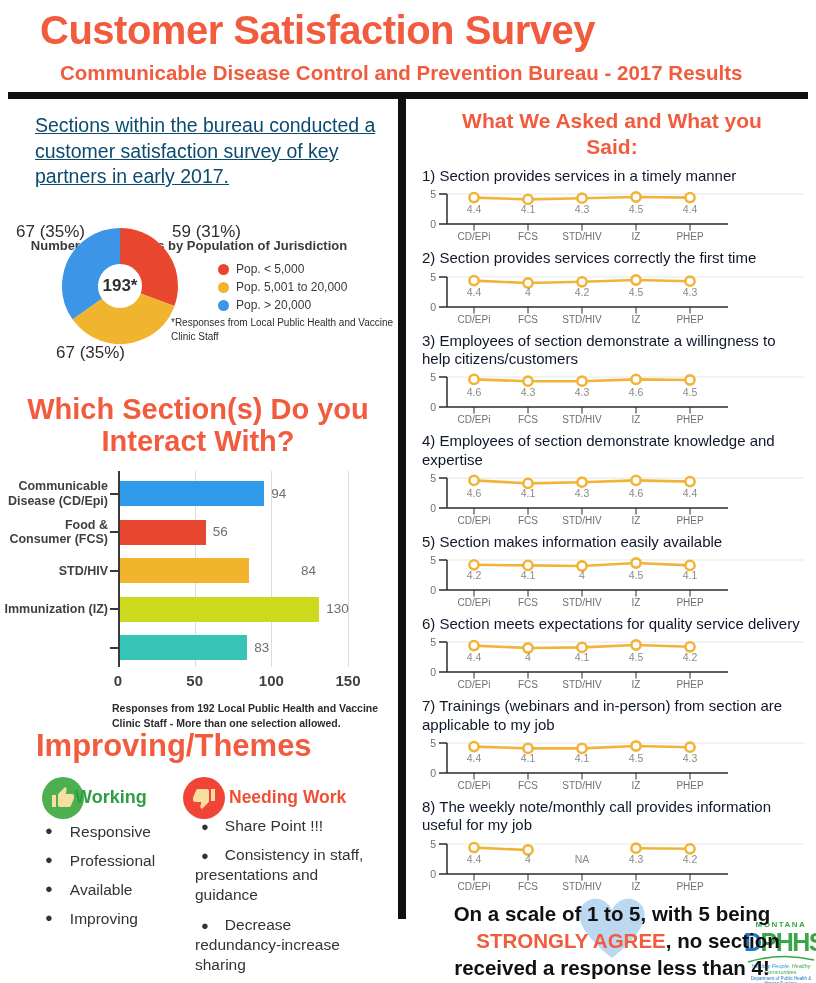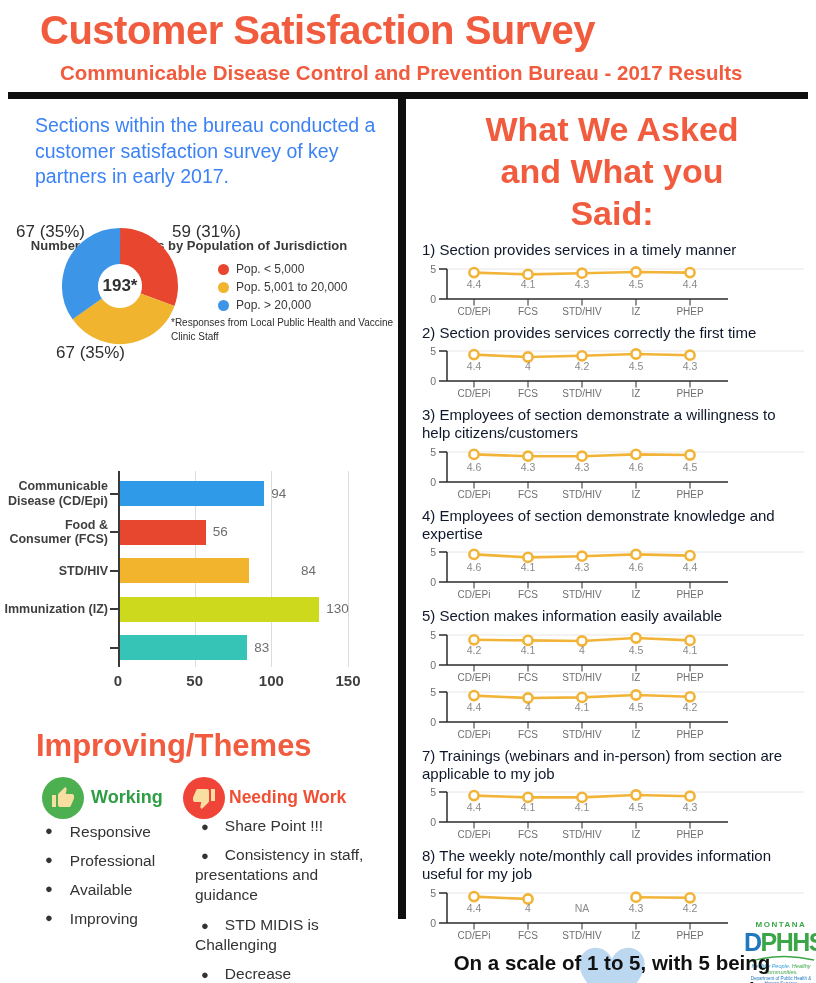--- a/index.html
+++ b/index.html
@@ -7,21 +7,21 @@
   .page { position:relative; width:816px; height:983px; background:#ffffff; overflow:hidden; margin:0 auto; }
 
   
   .title { position:absolute; left:40px; top:8px; font-size:40px; font-weight:bold; color:#F15B3E; letter-spacing:-0.5px; }
   .subtitle { position:absolute; left:60px; top:61px; font-size:20.5px; font-weight:bold; color:#F15B3E; }
   .hbar { position:absolute; left:8px; top:92px; width:800px; height:7px; background:#0f0f0f; }
   .vbar { position:absolute; left:398px; top:99px; width:8px; height:820px; background:#0f0f0f; }
 
   
   .left-col { position:absolute; left:0; top:99px; width:398px; height:884px; }
-  .intro { position:absolute; left:35px; top:14px; width:345px; font-size:19.5px; line-height:1.31; color:#3b82f6; }
+  .intro { position:absolute; left:35px; top:14px; width:345px; font-size:19.5px; line-height:1.31; color:#0c4a6e;text-decoration:underline; }
   .donut-title { position:absolute; left:14px; top:107px; width:350px; text-align:center; font-size:13px; font-weight:bold; color:#3a3a3a;margin-top:32px; }
   .donut-wrap { position:absolute; left:60px; top:127px; width:120px; height:120px; }
   .donut-center-label { position:absolute; left:85px; top:177px; width:70px; text-align:center; font-size:17px; font-weight:600; color:#2f2f2f; }
   .donut-label { position:absolute; font-size:17px; color:#2f2f2f; white-space:nowrap; }
   .donut-label-tl { left:16px; top:123px; }
   .donut-label-tr { left:172px; top:123px; }
   .donut-label-b  { left:56px; top:244px; }
   .legend { position:absolute; left:218px; top:161px; }
   .legend-row { display:flex; align-items:center; height:18px; }
   .legend-dot { width:11px; height:11px; border-radius:50%; margin-right:7px; flex:0 0 auto; }
@@ -36,32 +36,32 @@
   .bc-value { position:absolute; font-size:13.5px; color:#6e6e6e; z-index:2; }
   .bc-label { position:absolute; left:0; width:108px; height:38px; display:flex; align-items:center; justify-content:flex-end; text-align:right; font-size:12.5px; font-weight:bold; line-height:1.15; color:#3f3f3f; }
   .bc-dash { position:absolute; left:110px; width:8px; height:2px; background:#3a3a3a; }
   .bc-ticklabel { position:absolute; top:201px; width:50px; margin-left:-25px; text-align:center; font-size:15px; font-weight:bold; color:#3f3f3f; }
   .caption { position:absolute; left:112px; top:602px; width:272px; font-size:10.5px; font-weight:bold; line-height:1.4; color:#2c2c2c; }
 
   .comments-title { position:absolute; left:36px; top:629px; font-size:31px; font-weight:bold; color:#F15B3E; }
   .thumb-circle { position:absolute; width:42px; height:42px; border-radius:50%; display:flex; align-items:center; justify-content:center; }
   .thumb-up-circle { left:42px; top:678px; background:#4CAF50; }
   .thumb-down-circle { left:183px; top:678px; background:#EF4437; }
-  .work-label { position:absolute; left:91px; top:688px; font-size:18px; font-weight:bold; color:#2E9E44; }
+  .work-label { position:absolute; left:75px; top:688px; font-size:18px; font-weight:bold; color:#2E9E44; }
   .nw-label { position:absolute; left:229px; top:688px; font-size:17.5px; font-weight:bold; color:#F04F35; }
   .work-list { position:absolute; left:45px; top:724px; width:140px; }
   .work-item { display:flex; margin-bottom:11px; font-size:15.5px; color:#333333; }
   .work-item .bullet { margin-right:17px; font-size:13px; }
   .nw-list { position:absolute; left:195px; top:717px; width:186px; }
   .nw-item { text-indent:6px; margin-bottom:9px; font-size:15.5px; line-height:1.3; color:#333333; }
   .nw-item .bullet { margin-right:16px; font-size:13px; }
 
   
   .right-col { position:absolute; left:408px; top:99px; width:408px; height:884px; }
-  .right-title { width:300px; margin:9px auto 2px auto; text-align:center; font-size:34px; font-weight:bold; line-height:1.24; color:#F15B3E; }
+  .right-title { width:300px; margin:9px auto 2px auto; text-align:center; font-size:21px; font-weight:bold; line-height:1.24; color:#F15B3E; }
   .qblock { }
   .question { margin:7px 10px 0 14px; font-size:15px; line-height:1.22; color:#0f172a; }
   svg.mini { display:block; margin-left:8px; }
 
   .closing { position:relative; width:340px; margin:8px auto 0 auto; text-align:center; font-size:20.5px; font-weight:bold; line-height:1.33; color:#111111; }
   .closing .heart { position:absolute; left:50%; top:-8px; transform:translateX(-50%); z-index:0; }
   .closing .closing-text { position:relative; z-index:1; }
   .highlight { color:#F15B3E; }
 
   
@@ -109,20 +109,21 @@
         <span class="legend-dot" style="background: rgb(240, 180, 46);"></span>
         <span class="legend-text">Pop. 5,001 to 20,000</span>
       </div>
       <div class="legend-row">
         <span class="legend-dot" style="background: rgb(61, 149, 232);"></span>
         <span class="legend-text">Pop. &gt; 20,000</span>
       </div>
     </div>
     <div class="footnote">*Responses from Local Public Health and Vaccine Clinic Staff</div>
 
+    <div class="bar-title">Which Section(s) Do you Interact With?</div>
     <div class="barchart">
         <div class="bc-axis" style="left: 118px;"></div>
         <div class="bc-ticklabel" style="left: 118px;">0</div>
         <div class="bc-grid" style="left: 194.667px;"></div>
         <div class="bc-ticklabel" style="left: 194.667px;">50</div>
         <div class="bc-grid" style="left: 271.333px;"></div>
         <div class="bc-ticklabel" style="left: 271.333px;">100</div>
         <div class="bc-grid" style="left: 348px;"></div>
         <div class="bc-ticklabel" style="left: 348px;">150</div>
         <div class="bc-label" style="top: 3.5px;">Communicable Disease (CD/Epi)</div>
@@ -138,20 +139,21 @@
         <div class="bc-bar" style="top: 87.2px; left: 120px; width: 128.8px; background: rgb(242, 180, 44);"></div>
         <div class="bc-value" style="left: 261px; top: 91.7px; margin-left: 40px;">84</div>
         <div class="bc-label" style="top: 119.3px;">Immunization (IZ)</div>
         <div class="bc-dash" style="top: 137.3px;"></div>
         <div class="bc-bar" style="top: 125.8px; left: 120px; width: 199.333px; background: rgb(205, 217, 28);"></div>
         <div class="bc-value" style="left: 326.333px; top: 130.3px;">130</div>
         <div class="bc-dash" style="top: 175.9px;"></div>
         <div class="bc-bar" style="top: 164.4px; left: 120px; width: 127.267px; background: rgb(53, 196, 181);"></div>
         <div class="bc-value" style="left: 254.267px; top: 168.9px;">83</div>
       </div>
+    <div class="caption">Responses from 192 Local Public Health and Vaccine Clinic Staff - More than one selection allowed.</div>
 
     <div class="comments-title">Improving/Themes</div>
 
     <div class="thumb-circle thumb-up-circle">
       <svg width="24" height="24" viewBox="0 0 24 24">
         <path fill="#F8DFA1" d="M1 21h4V9H1v12zm22-11c0-1.1-.9-2-2-2h-6.31l.95-4.57.03-.32c0-.41-.17-.79-.44-1.06L14.17 1 7.59 7.59C7.22 7.95 7 8.45 7 9v10c0 1.1.9 2 2 2h9c.83 0 1.54-.5 1.84-1.22l3.02-7.05c.09-.23.14-.47.14-.73v-2z"></path>
       </svg>
     </div>
     <div class="work-label" style="color: rgb(46, 158, 68);">Working</div>
 
@@ -177,21 +179,20 @@
         </div>
       <div class="work-item">
           <span class="bullet">●</span>
           <span>Improving</span>
         </div>
     </div>
 
     <div class="nw-list">
       <div class="nw-item"><span class="bullet">●</span><span>Share Point !!!</span></div>
       <div class="nw-item"><span class="bullet">●</span><span>Consistency in staff, presentations and guidance</span></div>
-      <div class="nw-item"><span class="bullet">●</span><span>STD MIDIS is Challenging</span></div>
       <div class="nw-item"><span class="bullet">●</span><span>Decrease redundancy-increase sharing</span></div>
     </div>
   </div>
 
   <div class="right-col">
     <div class="right-title">What We Asked and What you Said:</div>
     <div>
         <div class="qblock">
           <p class="question">1) Section provides services in a timely manner</p>
           <svg width="392" height="57" viewBox="0 0 392 57" class="mini">
@@ -346,20 +347,21 @@
             <text x="112" y="28" text-anchor="middle" font-size="10.5" fill="#8a8a8a">4.1</text>
             <circle cx="166" cy="15" r="4.6" fill="#ffffff" stroke="#F2B438" stroke-width="2.6"></circle>
             <text x="166" y="28" text-anchor="middle" font-size="10.5" fill="#8a8a8a">4</text>
             <circle cx="220" cy="12" r="4.6" fill="#ffffff" stroke="#F2B438" stroke-width="2.6"></circle>
             <text x="220" y="28" text-anchor="middle" font-size="10.5" fill="#8a8a8a">4.5</text>
             <circle cx="274" cy="14.400000000000002" r="4.6" fill="#ffffff" stroke="#F2B438" stroke-width="2.6"></circle>
             <text x="274" y="28" text-anchor="middle" font-size="10.5" fill="#8a8a8a">4.1</text>
           </svg>
         </div>
         <div class="qblock">
+          <p class="question">6) Section meets expectations for quality service delivery</p>
           <svg width="392" height="57" viewBox="0 0 392 57" class="mini">
             <line x1="30" y1="9" x2="388" y2="9" stroke="#E6E6E6" stroke-width="1"></line>
             <text x="20" y="13" text-anchor="end" font-size="10.5" fill="#6f6f6f">5</text>
             <text x="20" y="43" text-anchor="end" font-size="10.5" fill="#6f6f6f">0</text>
             <line x1="23" y1="9" x2="31" y2="9" stroke="#2b2b2b" stroke-width="1.5"></line>
             <line x1="31" y1="9" x2="31" y2="39" stroke="#2b2b2b" stroke-width="1.5"></line>
             <line x1="23" y1="39" x2="312" y2="39" stroke="#2b2b2b" stroke-width="1.5"></line>
             <line x1="58" y1="39" x2="58" y2="45.5" stroke="#2b2b2b" stroke-width="1"></line>
             <text x="58" y="55" text-anchor="middle" font-size="10" fill="#6f6f6f">CD/EPi</text>
             <line x1="112" y1="39" x2="112" y2="45.5" stroke="#2b2b2b" stroke-width="1"></line>

